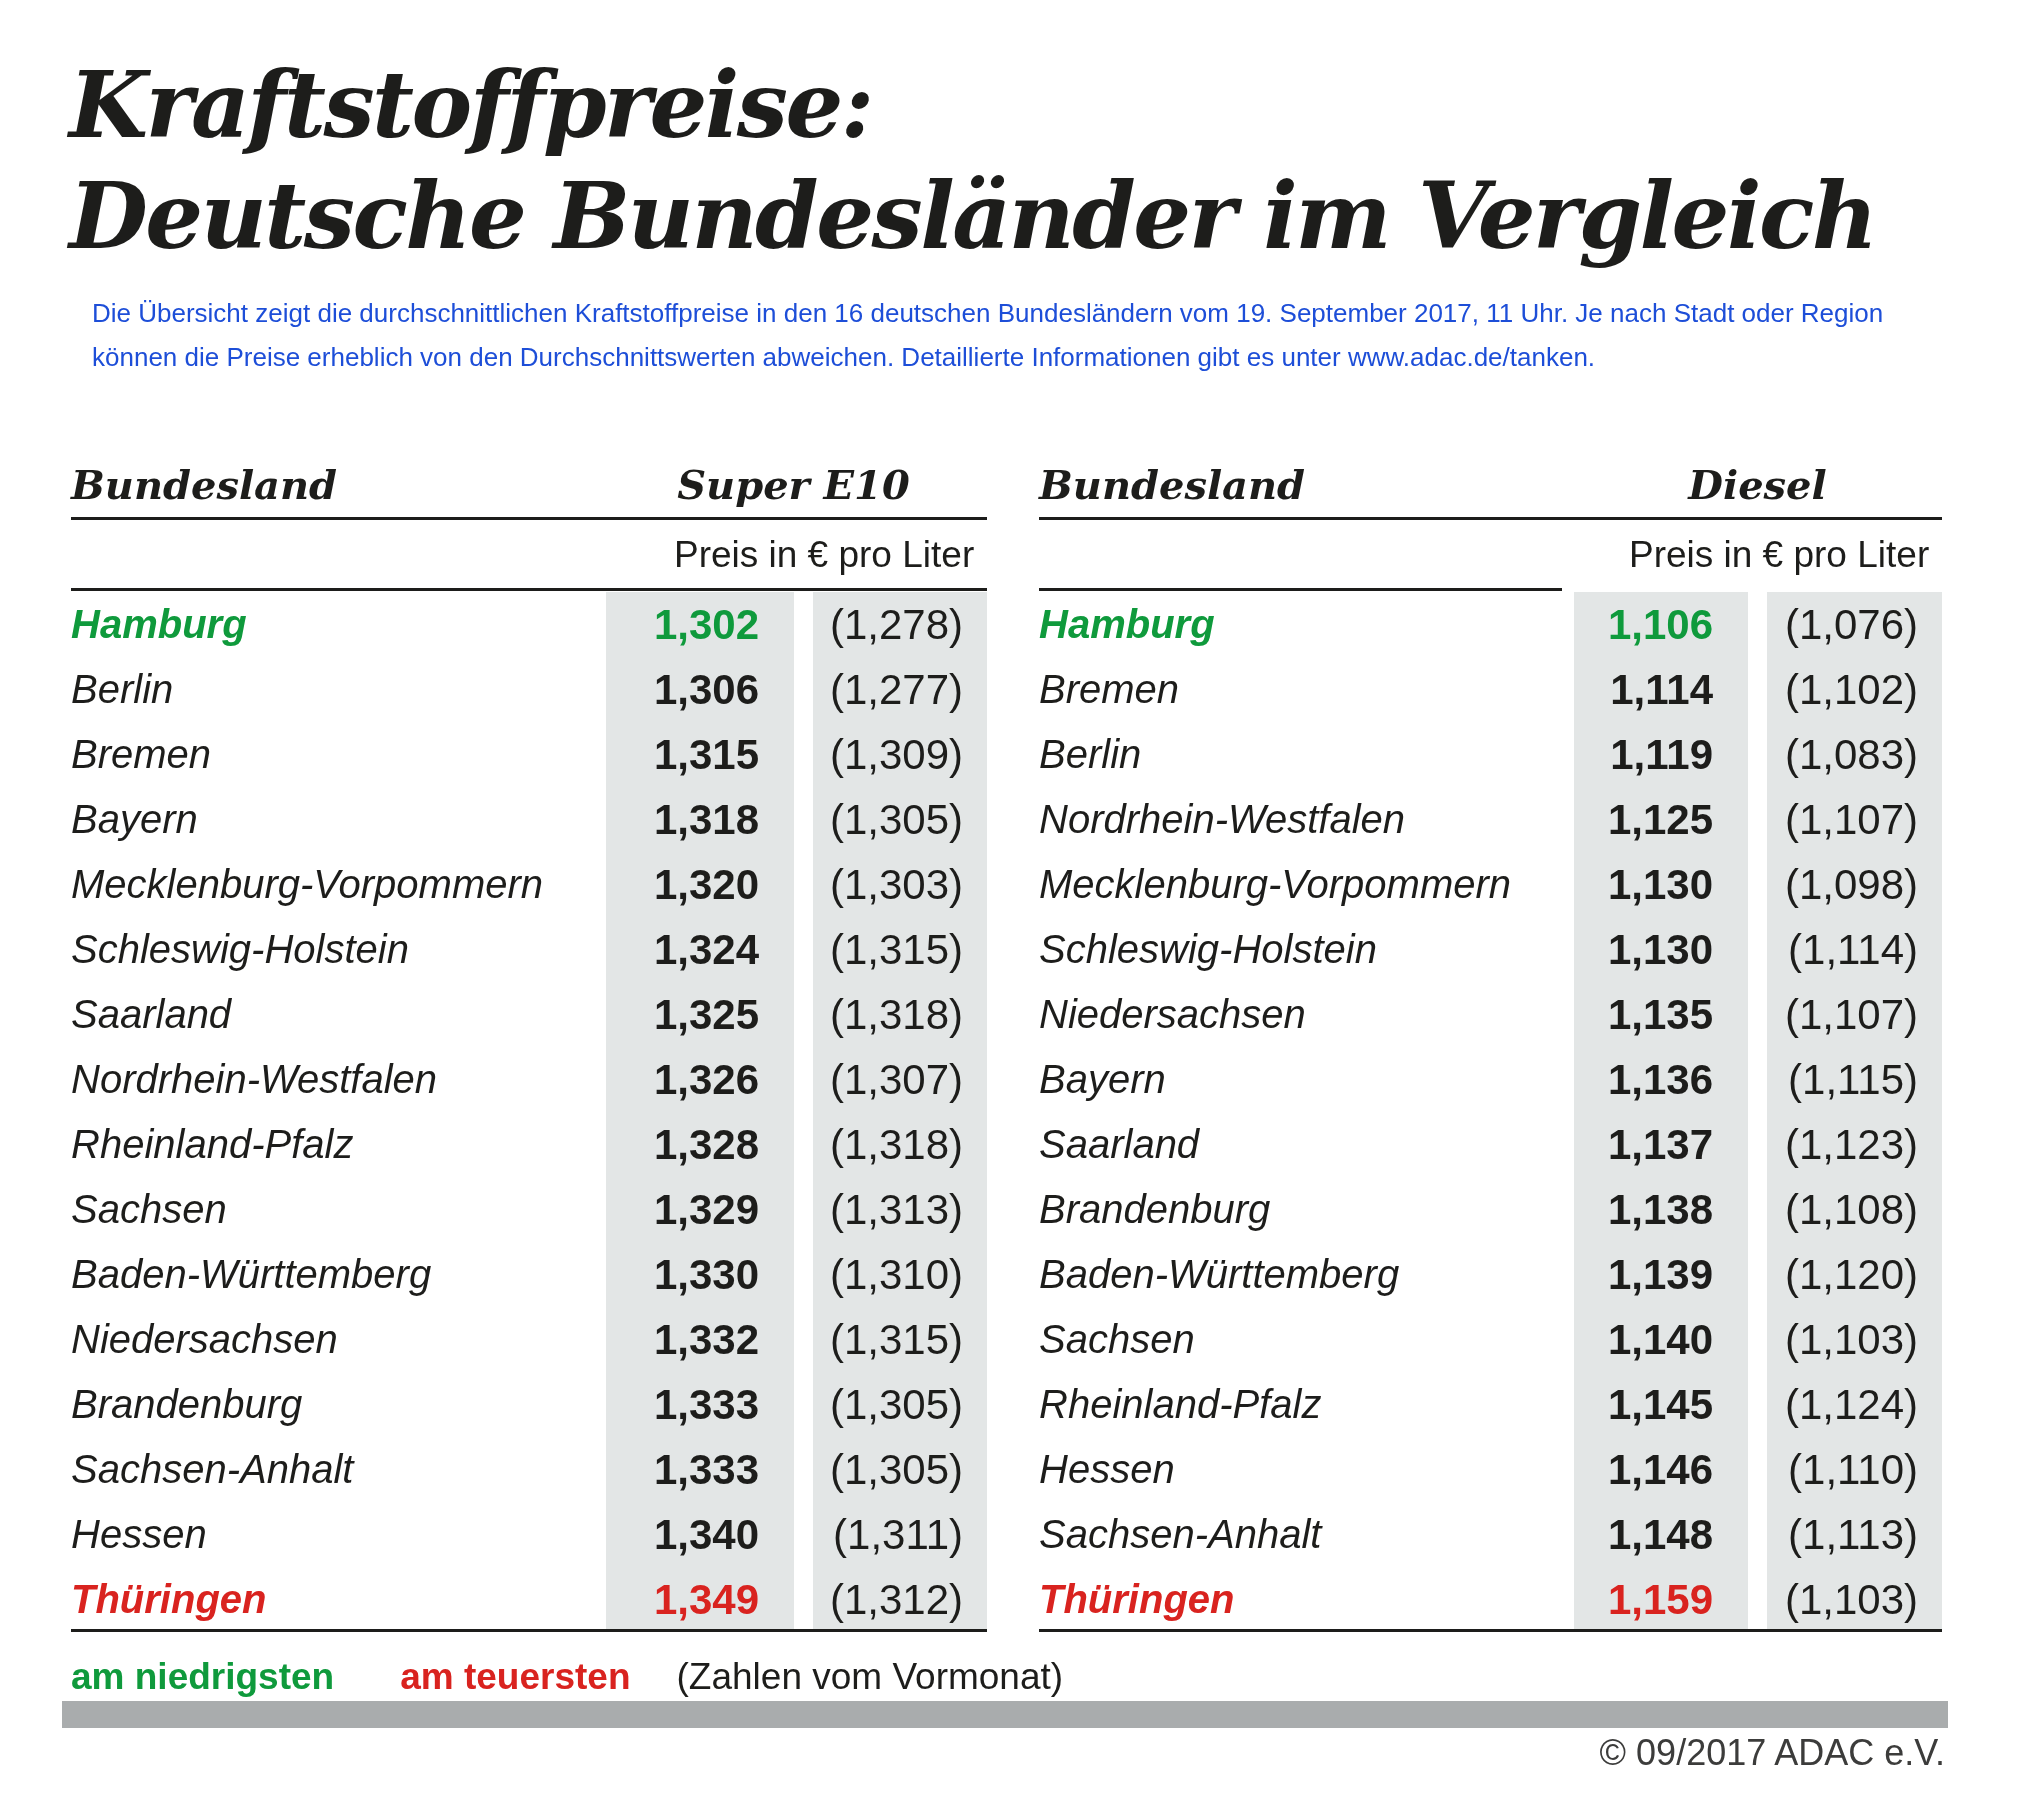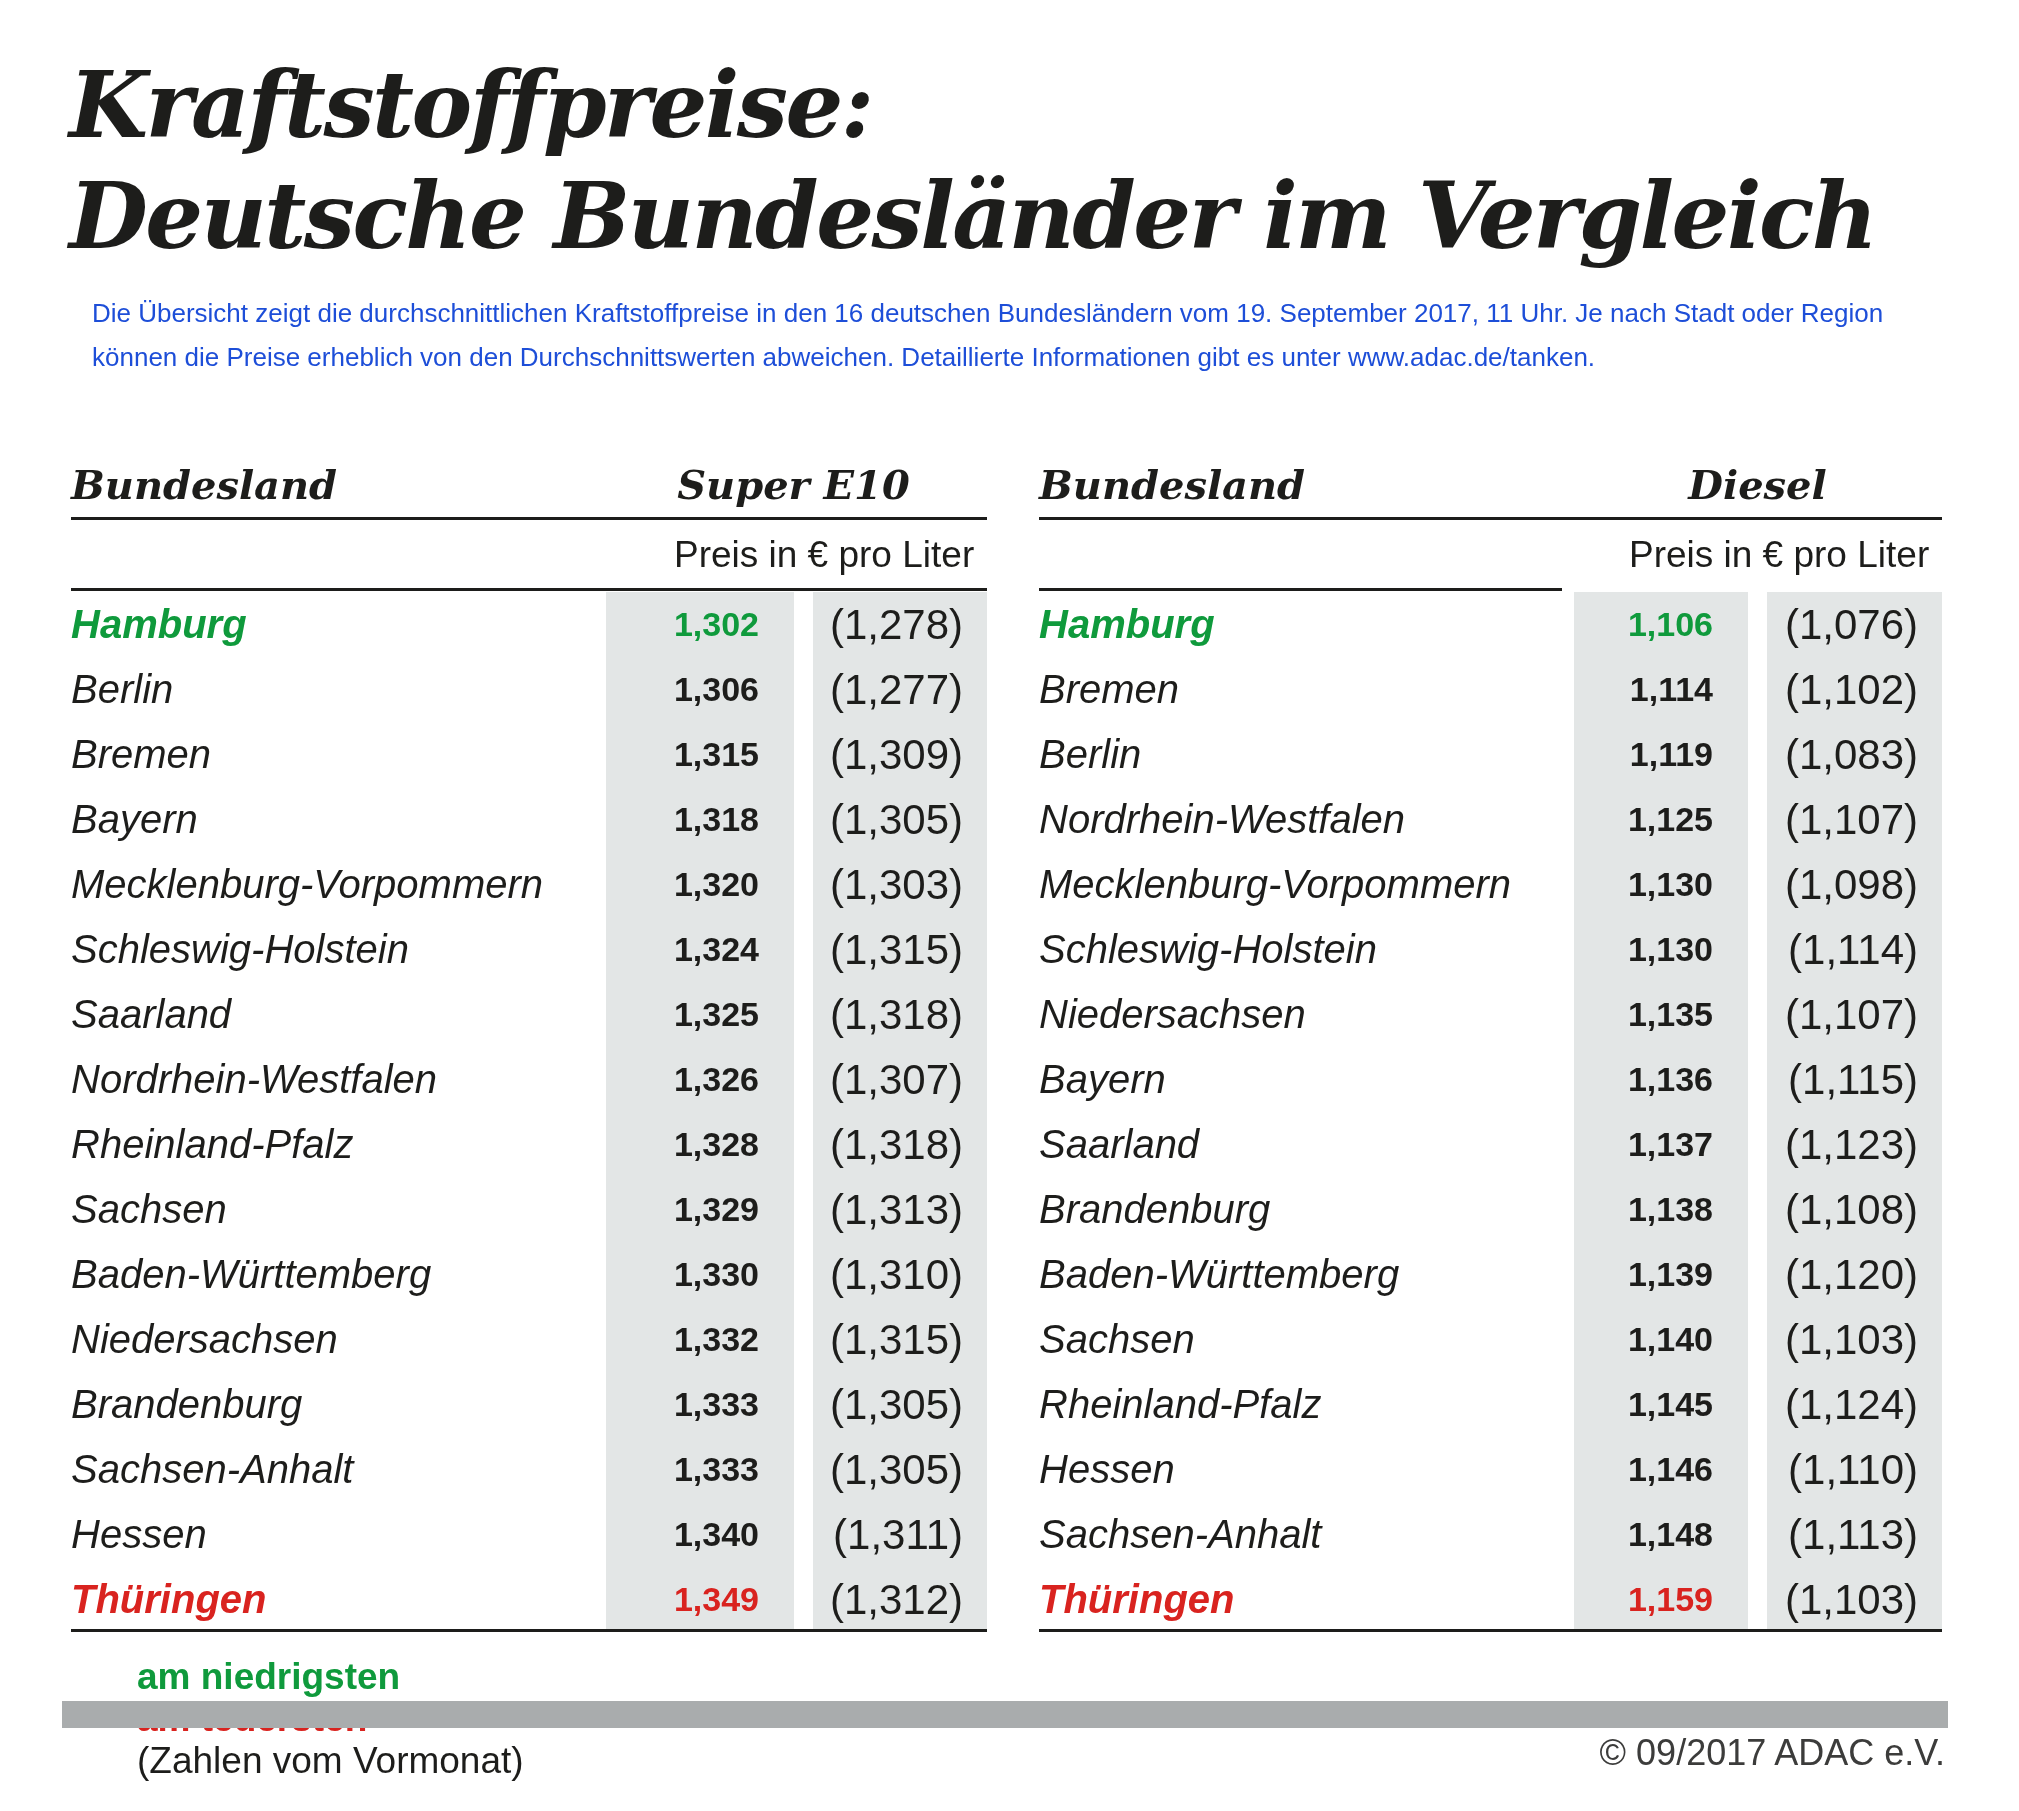--- a/index.html
+++ b/index.html
@@ -45,32 +45,32 @@
     font-size:37px;white-space:nowrap;
   }
   .tbody{position:absolute;left:0;right:0;top:592px;}
   .row{display:grid;height:65px;}
   #table-e10 .row{grid-template-columns:535px 188px 19px 174px;}
   #table-diesel .row{grid-template-columns:535px 174px 19px 175px;}
   .cell{display:flex;align-items:center;height:100%;white-space:nowrap;}
   .cell.name{font-size:40px;grid-column:1;font-style:italic;}
   .cell.price{
     grid-column:2;justify-content:flex-end;padding-right:35px;box-sizing:border-box;
-    font-size:34px;font-weight:bold;background:var(--cell_bg,#e3e6e6);
+    font-size:42px;font-weight:bold;background:var(--cell_bg,#e3e6e6);
   }
   .cell.prev{
     grid-column:4;justify-content:flex-end;padding-right:24px;box-sizing:border-box;
     font-size:42px;background:var(--cell_bg,#e3e6e6);
   }
   .row.lowest .cell.name,.row.lowest .cell.price{color:var(--green,#0f9a3c);}
   .row.lowest .cell.name{font-weight:bold;}
   .row.highest .cell.name,.row.highest .cell.price{color:var(--red,#d9231f);}
   .row.highest .cell.name{font-weight:bold;}
   
-  .legend{position:absolute;left:71px;top:1656px;display:flex;align-items:baseline;flex-direction:column;}
+  .legend{position:absolute;left:71px;top:1656px;display:flex;align-items:baseline;}
   .legend .low{color:var(--green,#0f9a3c);font-weight:bold;font-size:37px;}
   .legend .high{color:var(--red,#d9231f);font-weight:bold;font-size:37px;margin-left:66px;}
   .legend .note{font-size:37px;margin-left:46px;color:#1d1d1b;}
   
   .graybar{position:absolute;left:62px;top:1701px;width:1886px;height:26.5px;background:var(--bar_gray,#a9acad);}
   .copyright{position:absolute;right:74px;top:1732px;font-size:36px;color:#3c3c3b;white-space:nowrap;}
 </style>
 </head>
 <body>
 

